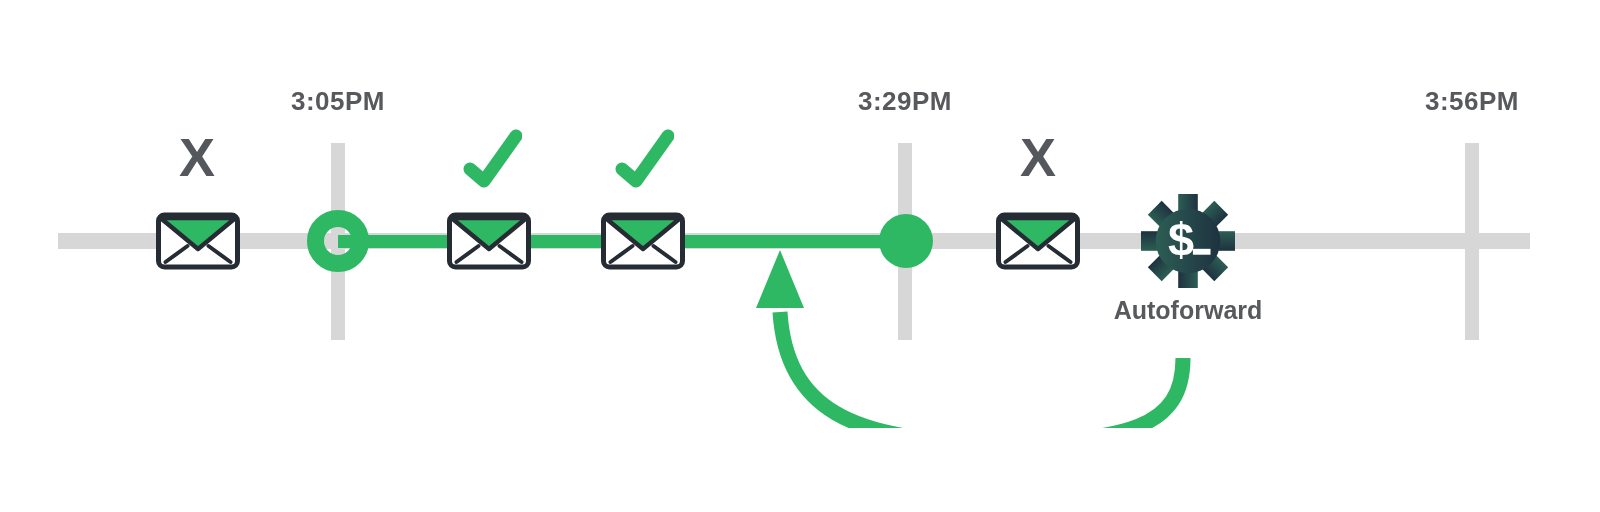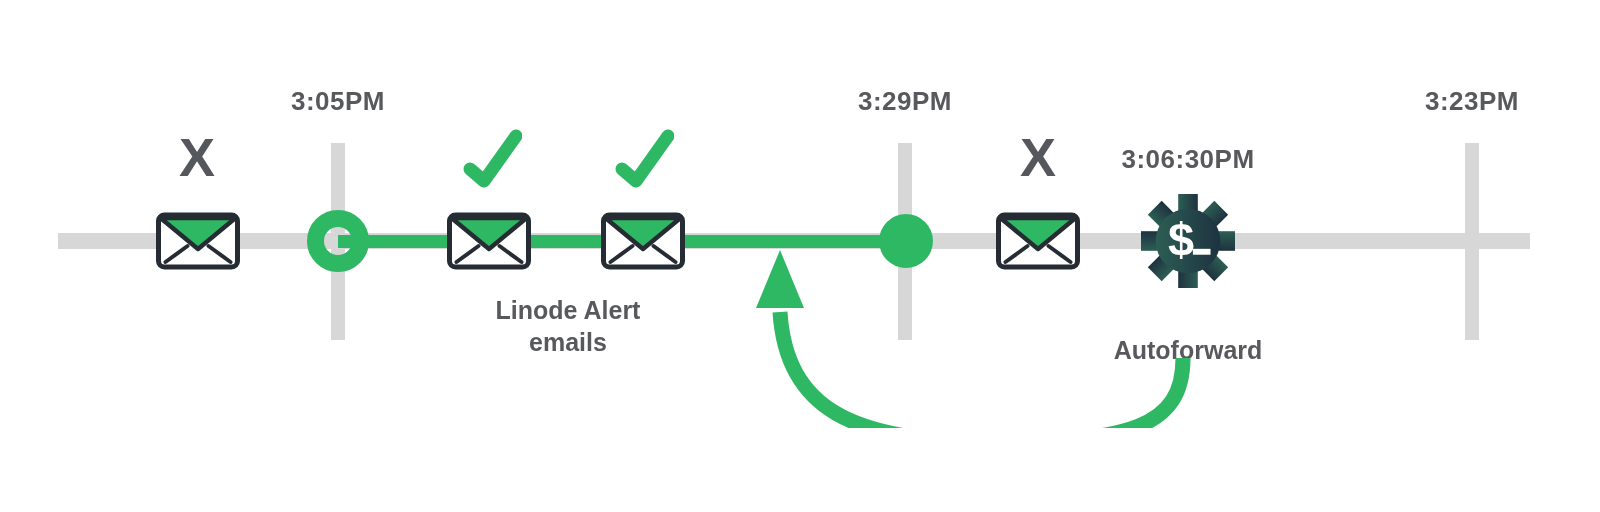--- a/index.html
+++ b/index.html
@@ -80,22 +80,21 @@
 <div class="canvas">
 
   <div class="track"></div>
 
   <div class="tick-line" style="left:338px;"></div>
   <div class="tick-line" style="left:905px;"></div>
   <div class="tick-line" style="left:1472px;"></div>
 
   <div class="time-label" style="left:338px;">3:05PM</div>
   <div class="time-label" style="left:905px;">3:29PM</div>
-  <div class="time-label" style="left:1472px;">3:23PM</div>
-  <div class="time-label mid" style="left:1188px;">3:06:30PM</div>
+  <div class="time-label" style="left:1472px;">3:56PM</div>
 
   <div class="green-segment"></div>
   <div class="ring"></div>
   <div class="dot"></div>
 
   <div class="envelope" style="left:198px;">
     <svg width="85" height="58" viewBox="0 0 85 58">
       <rect x="3" y="3" width="79" height="52" rx="6" fill="#ffffff" stroke="#262c33" stroke-width="5"></rect>
       <path d="M5 6 L80 6 L42.5 37 Z" fill="#2fb863" stroke="#262c33" stroke-width="4.5" stroke-linejoin="round"></path>
       <path d="M10 50 L32 34 M75 50 L53 34" fill="none" stroke="#262c33" stroke-width="4" stroke-linecap="round"></path>
@@ -154,25 +153,21 @@
     <svg width="60" height="64" viewBox="0 0 60 64">
       <path d="M8 41 L22 53 L54 8" fill="none" stroke="#2fb863" stroke-width="13" stroke-linecap="round" stroke-linejoin="round"></path>
     </svg>
   </div>
   <div class="check" style="left:644px;">
     <svg width="60" height="64" viewBox="0 0 60 64">
       <path d="M8 41 L22 53 L54 8" fill="none" stroke="#2fb863" stroke-width="13" stroke-linecap="round" stroke-linejoin="round"></path>
     </svg>
   </div>
 
-  <div class="caption" style="left:568px;">
-    <div>Linode Alert</div>
-    <div>emails</div>
-  </div>
-  <div class="caption" style="left:1188px;margin-top:40px;">
+  <div class="caption" style="left:1188px;">
     <div>Autoforward</div>
   </div>
 
   <svg class="arrow-svg">
     <path d="M 1183 358 C 1183 428 1128 442 990 442 C 852 442 786 408 780 312" fill="none" stroke="#2fb863" stroke-width="15"></path>
     <polygon points="780,250 756,308 804,308" fill="#2fb863"></polygon>
   </svg>
 
 </div>
 

